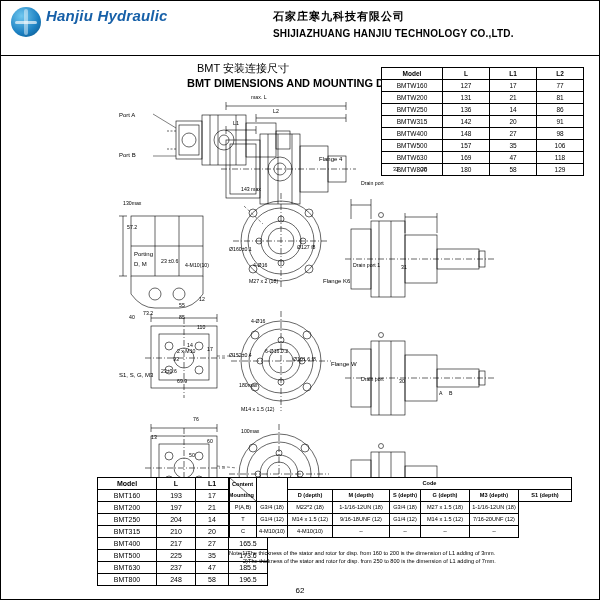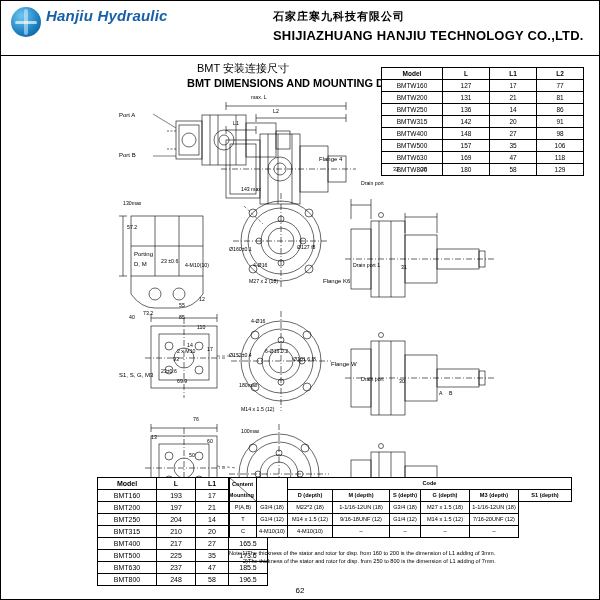--- a/index.html
+++ b/index.html
@@ -70,21 +70,21 @@
   .company-cn {
     position: absolute;
     left: 272px; top: 8px;
     font-size: 11px;
     font-weight: bold;
     letter-spacing: 1px;
   }
   .company-en {
     position: absolute;
     left: 272px; top: 27px;
-    font-size: 13px;
+    font-size: 10px;
     font-weight: bold;
     letter-spacing: 0.2px;
   }
 
   
   .title-cn {
     position: absolute;
     left: 196px; top: 60px;
     font-size: 11px;
     font-weight: normal;

